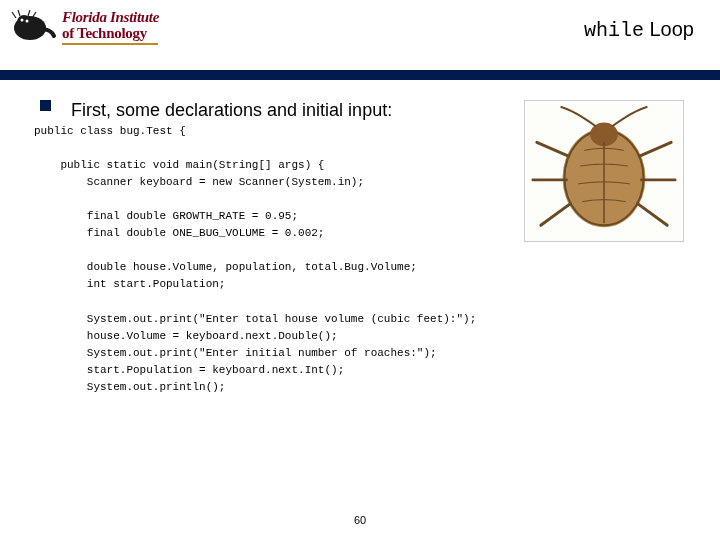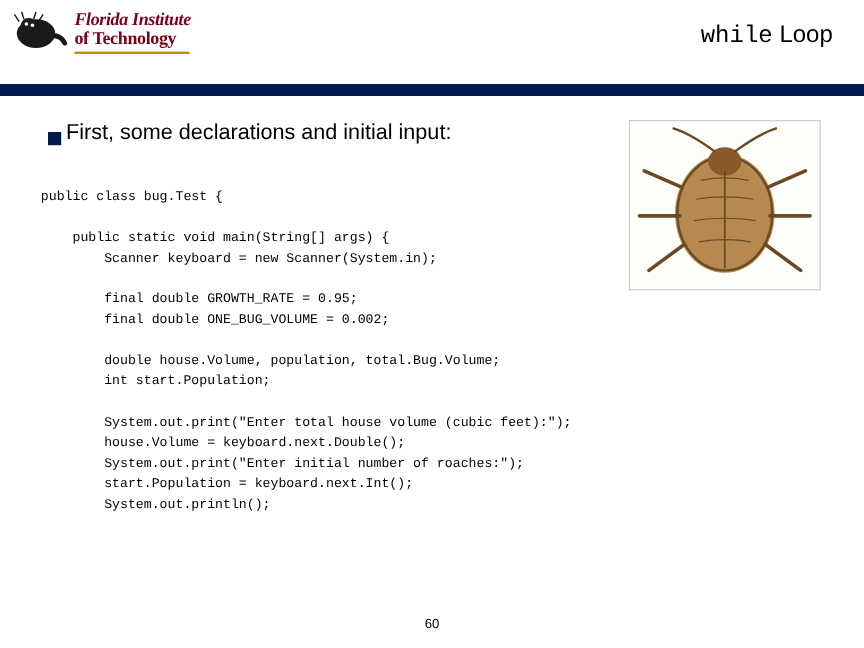--- a/index.html
+++ b/index.html
@@ -9,21 +9,21 @@
   .logo-wrap { position: absolute; top: 8px; left: 10px; display: flex; align-items: flex-start; gap: 4px; }
   .logo-panther { width: 48px; height: 38px; }
   .logo-text { display: flex; flex-direction: column; justify-content: center; padding-top: 2px; }
   .logo-line1 { font-family: Georgia, 'Times New Roman', serif; font-style: italic; font-weight: bold; color: #7a0019; font-size: 15px; line-height: 1; letter-spacing: -0.3px; }
   .logo-line2 { font-family: Georgia, 'Times New Roman', serif; font-weight: bold; color: #7a0019; font-size: 15px; line-height: 1; margin-top: 1px; letter-spacing: -0.3px; }
   .logo-underline { height: 2px; background: #c08a20; width: 96px; margin-top: 2px; }
   .title { position: absolute; top: 18px; right: 26px; font-size: 20px; color: #000; }
   .title .mono { font-family: 'Courier New', Courier, monospace; }
   .hr { position: absolute; left: 0; right: 0; top: 70px; height: 10px; background: #001a4d; }
   .content { position: absolute; top: 100px; left: 40px; right: 30px; }
-  .bullet-row { display: flex; align-items: flex-end; gap: 4px; margin-bottom: 36px; }
+  .bullet-row { display: flex; align-items: flex-start; gap: 20px; margin-bottom: 2px; }
   .bullet-square { width: 11px; height: 11px; background: #001a4d; flex: none; }
   .bullet-text { font-size: 18px; color: #000; }
   .code-block { font-family: 'Courier New', Courier, monospace; font-size: 11px; line-height: 1.55; white-space: pre; color: #000; margin-left: -6px; }
   .bug-img { position: absolute; top: 100px; right: 36px; width: 160px; height: 142px; border: 1px solid #ccc; background: #fdfdfa; display: flex; align-items: center; justify-content: center; }
   .page-num { position: absolute; bottom: 14px; left: 0; right: 0; text-align: center; font-size: 11px; color: #000; }
 </style>
 </head>
 <body>
 
 <div class="slide">

